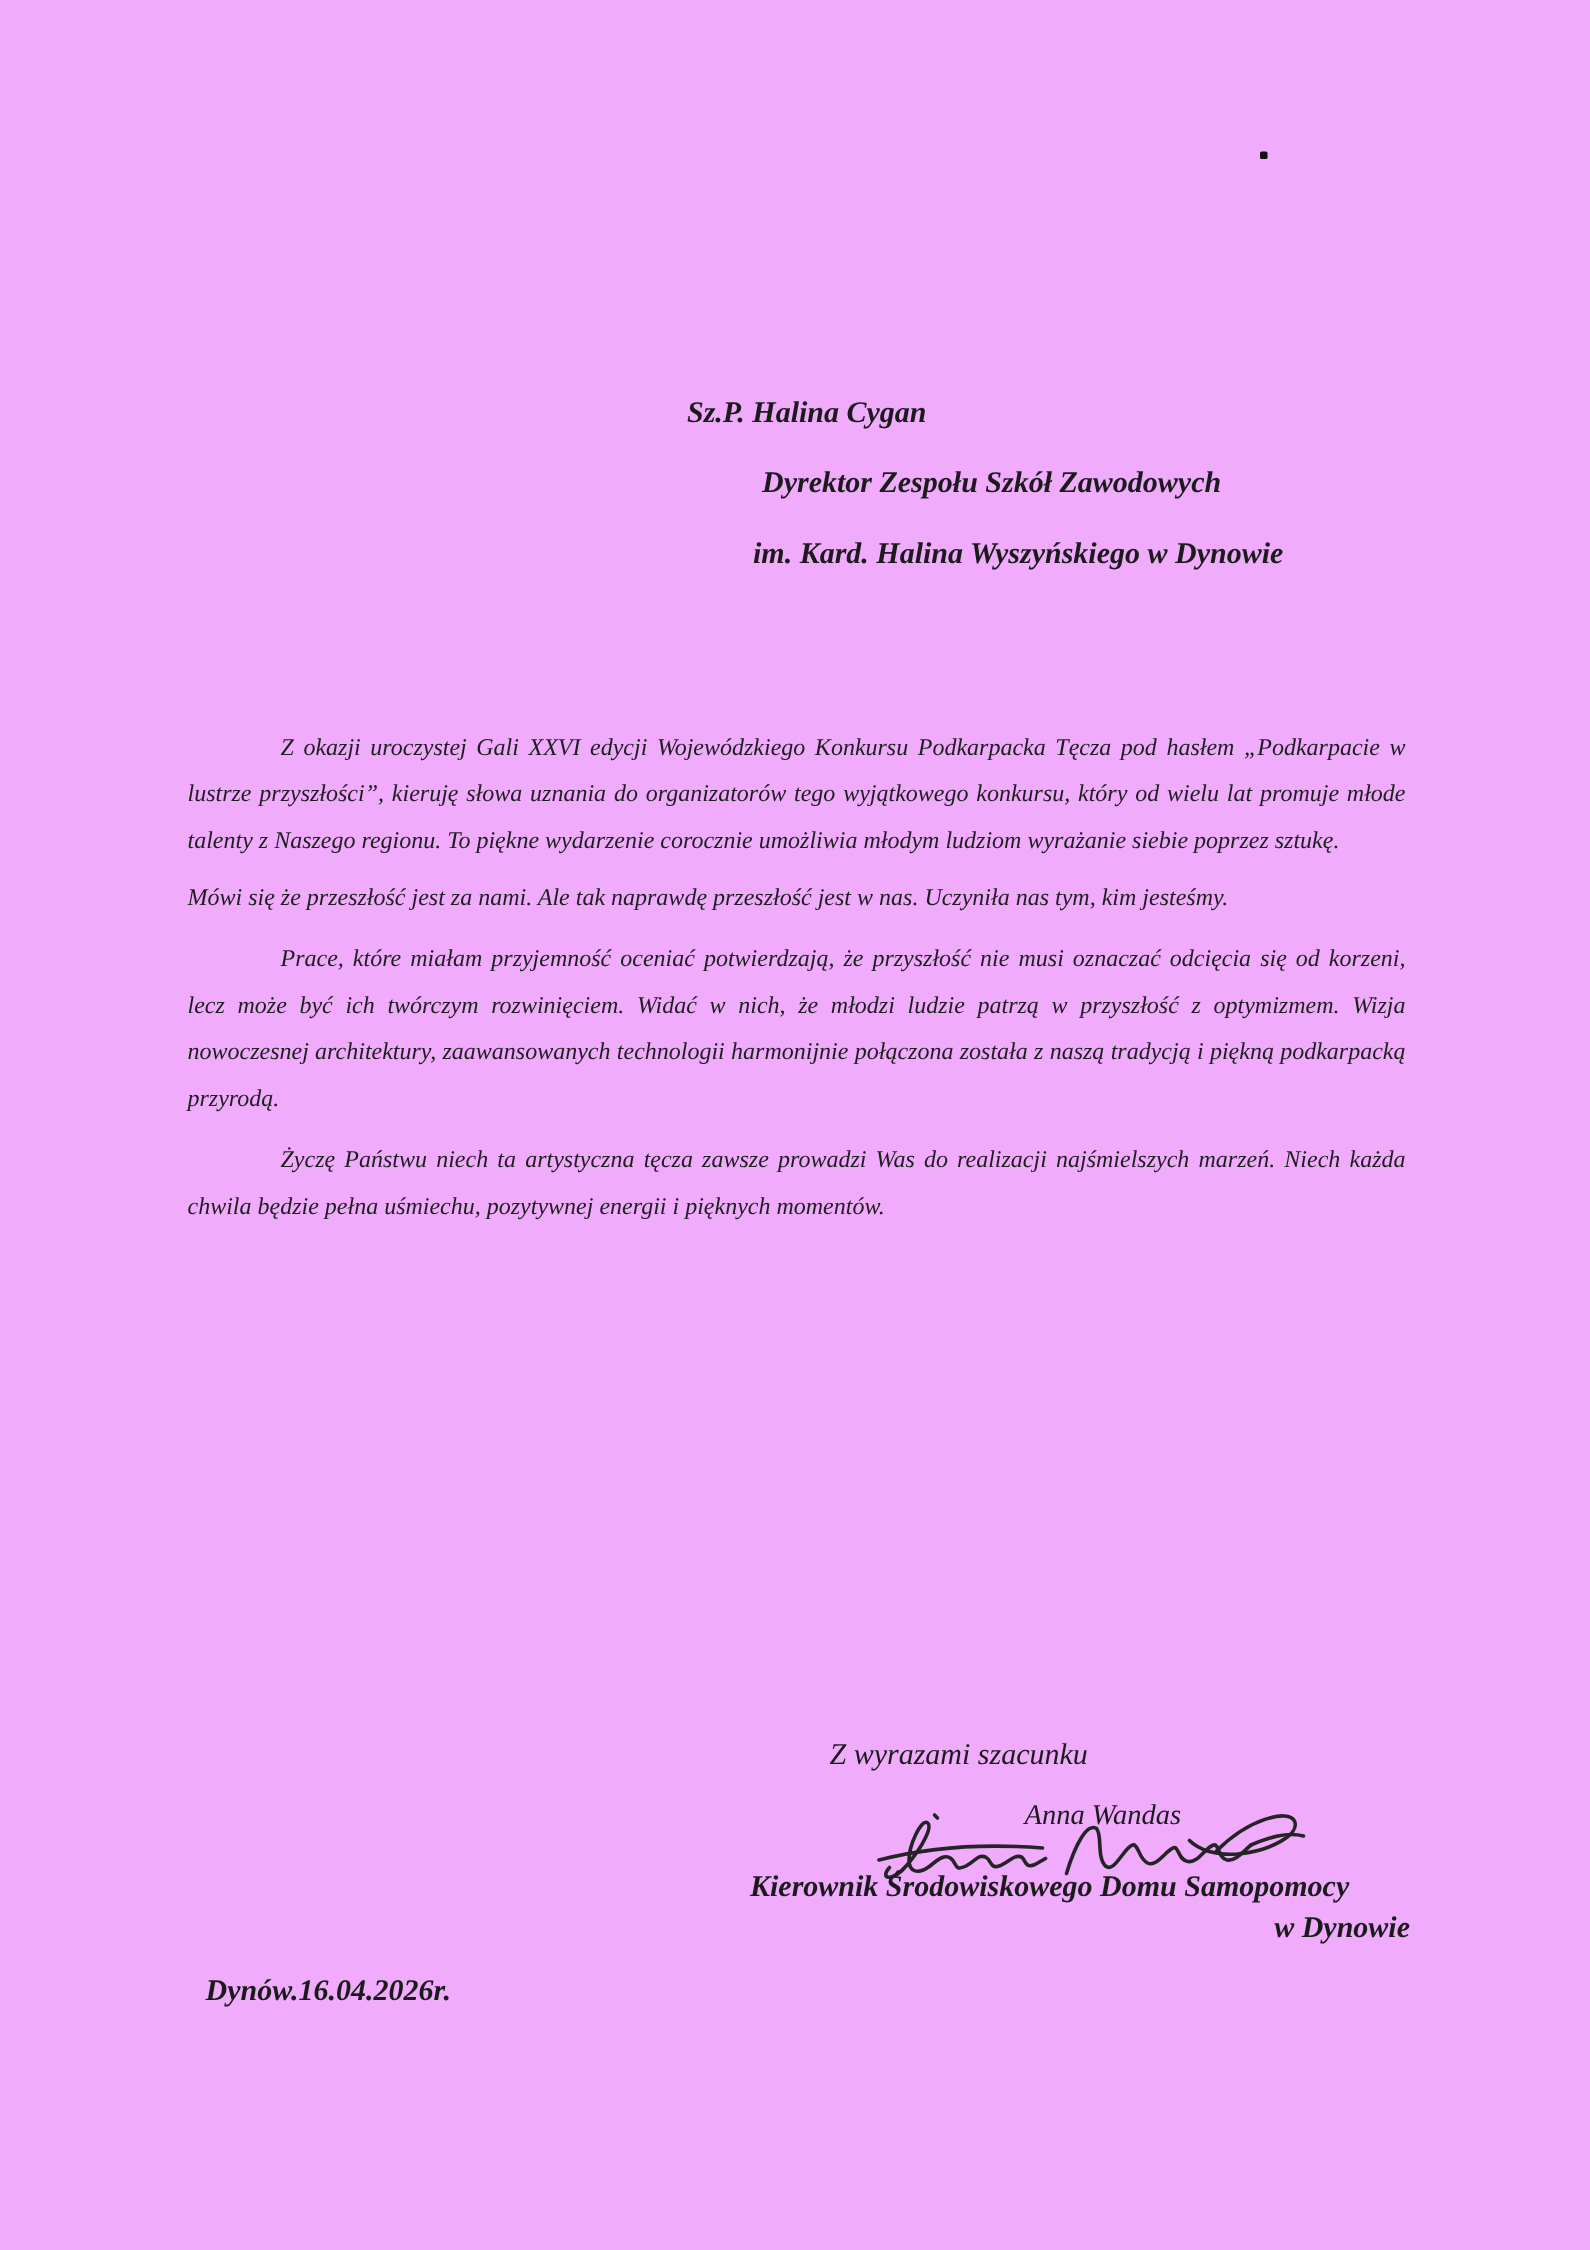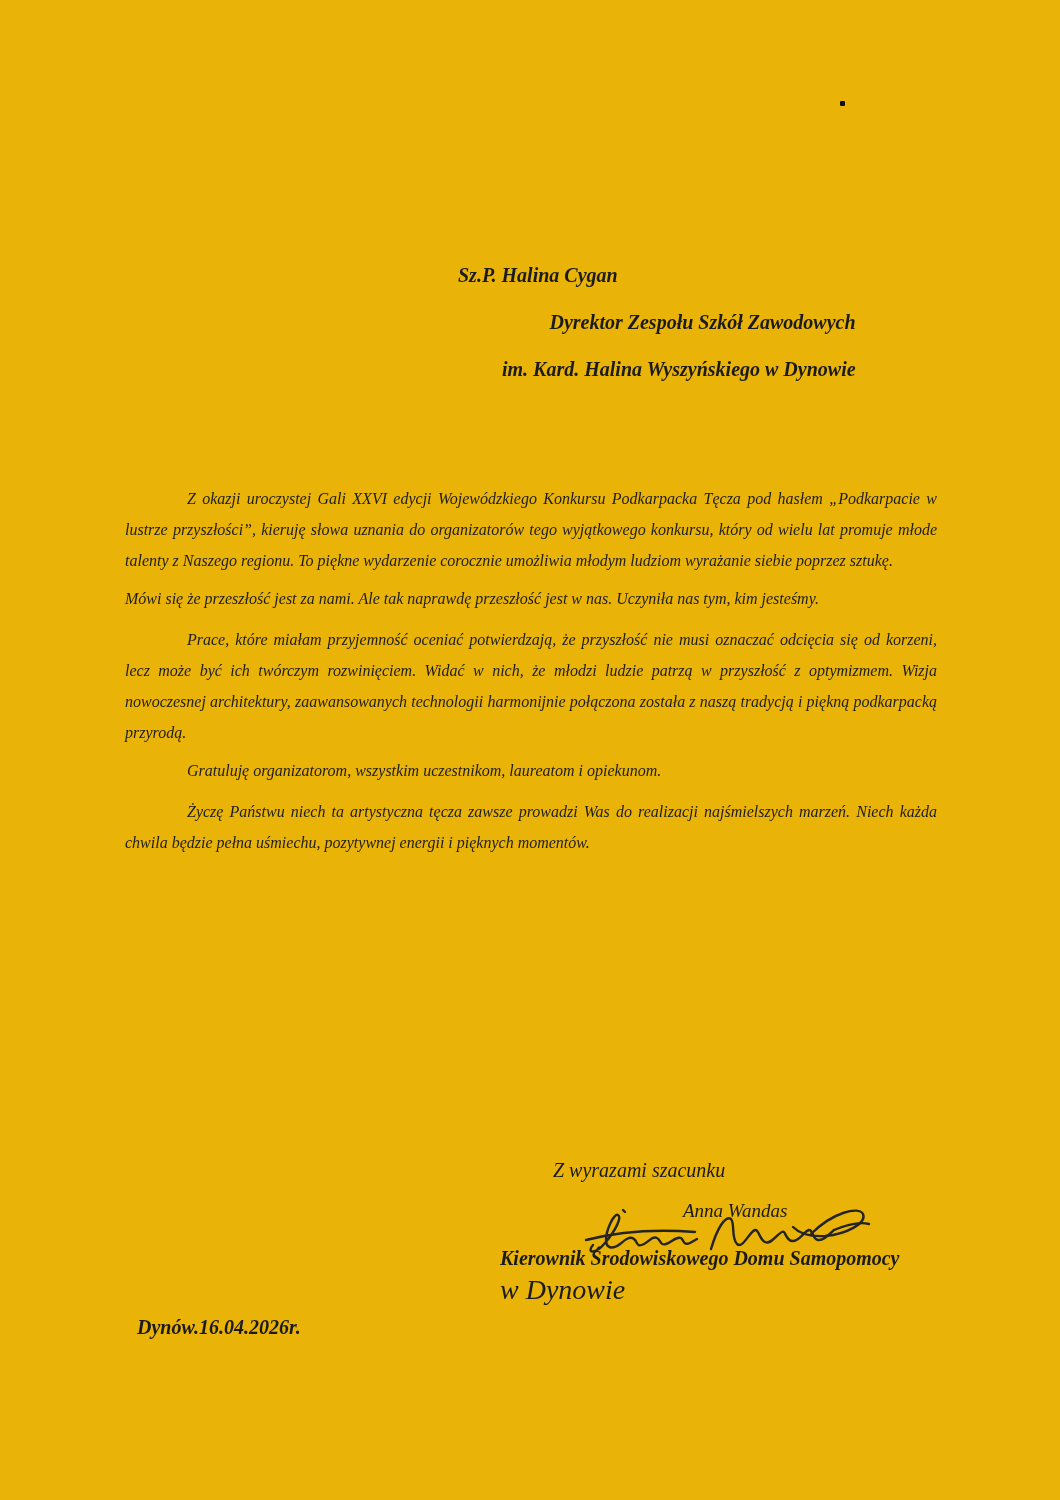--- a/index.html
+++ b/index.html
@@ -3,21 +3,21 @@
 <meta charset="utf-8">
 <style>
   * { margin: 0; padding: 0; box-sizing: border-box; }
   html, body { background: #ffffff; }
   body { font-family: "Liberation Serif", "DejaVu Serif", serif; }
 
   .page {
     position: relative;
     width: 1060px;
     height: 1500px;
-    background: #eab308;
+    background: #f0abfc;
     overflow: hidden;
     color: #1b1b1b;
     font-style: italic;
   }
 
   
   .speck {
     position: absolute;
     left: 840px;
     top: 101px;
@@ -30,21 +30,21 @@
   
   .recipient {
     position: absolute;
     left: 458px;
     top: 252px;
     font-size: 20px;
     font-weight: bold;
     line-height: 47px;
     white-space: nowrap;
   }
-  .recipient .r2 { padding-left: 50px; text-align: right; }
+  .recipient .r2 { padding-left: 50px; }
   .recipient .r3 { padding-left: 44px; }
 
   
   .letter-body {
     position: absolute;
     left: 125px;
     top: 483px;
     width: 812px;
     font-size: 16px;
     line-height: 31px;
@@ -93,23 +93,23 @@
     width: 440px;
     font-size: 20px;
     font-weight: 600;
     white-space: nowrap;
   }
   .signer-location {
     position: absolute;
     left: 500px;
     top: 1274px;
     width: 440px;
-    font-size: 28px;
-    font-weight: 400;
-    text-align: left;
+    font-size: 20px;
+    font-weight: 700;
+    text-align: right;
   }
 
   .date-line {
     position: absolute;
     left: 137px;
     top: 1316px;
     font-size: 20px;
     font-weight: bold;
     white-space: nowrap;
   }
@@ -124,21 +124,20 @@
   <div class="recipient">
     <div class="r1">Sz.P. Halina Cygan</div>
     <div class="r2">Dyrektor Zespołu Szkół Zawodowych</div>
     <div class="r3">im. Kard. Halina Wyszyńskiego w Dynowie</div>
   </div>
 
   <div class="letter-body">
     <p class="indent">Z okazji uroczystej Gali XXVI edycji Wojewódzkiego Konkursu Podkarpacka Tęcza pod hasłem „Podkarpacie w lustrze przyszłości”, kieruję  słowa uznania  do organizatorów tego wyjątkowego konkursu, który od wielu lat promuje młode talenty z Naszego regionu. To piękne wydarzenie  corocznie umożliwia młodym ludziom wyrażanie siebie poprzez sztukę.</p>
     <p>Mówi się że przeszłość jest za nami. Ale tak naprawdę  przeszłość jest w nas.  Uczyniła nas tym, kim jesteśmy.</p>
     <p class="indent gap-lg">Prace, które miałam przyjemność oceniać potwierdzają, że przyszłość nie musi oznaczać odcięcia się od korzeni, lecz może być ich twórczym rozwinięciem. Widać w nich, że młodzi ludzie patrzą w przyszłość z optymizmem. Wizja nowoczesnej architektury, zaawansowanych technologii harmonijnie połączona została  z naszą tradycją i piękną podkarpacką przyrodą.</p>
-    <p class="indent">Gratuluję organizatorom, wszystkim uczestnikom, laureatom i opiekunom.</p>
     <p class="indent gap-lg">Życzę Państwu niech ta artystyczna tęcza zawsze prowadzi Was do realizacji najśmielszych marzeń. Niech każda chwila będzie pełna uśmiechu, pozytywnej energii i pięknych momentów.</p>
   </div>
 
   <div class="salutation">Z wyrazami szacunku</div>
 
   <div class="typed-name">Anna Wandas</div>
 
   <svg class="signature-svg" viewBox="0 0 290 56" xmlns="http://www.w3.org/2000/svg">
     <path d="M10,42 C3,50 12,52 22,40 C33,27 39,14 35,12 C31,10 23,27 23,37 C23,45 29,47 37,41 C43,36 47,33 51,36 C55,39 53,45 61,41 C67,38 69,33 74,35 C78,37 77,43 83,41 C89,39 93,33 98,35 C101,37 100,43 107,40 L114,36"></path>
     <path d="M3,37 C38,28 74,26 112,29"></path>

